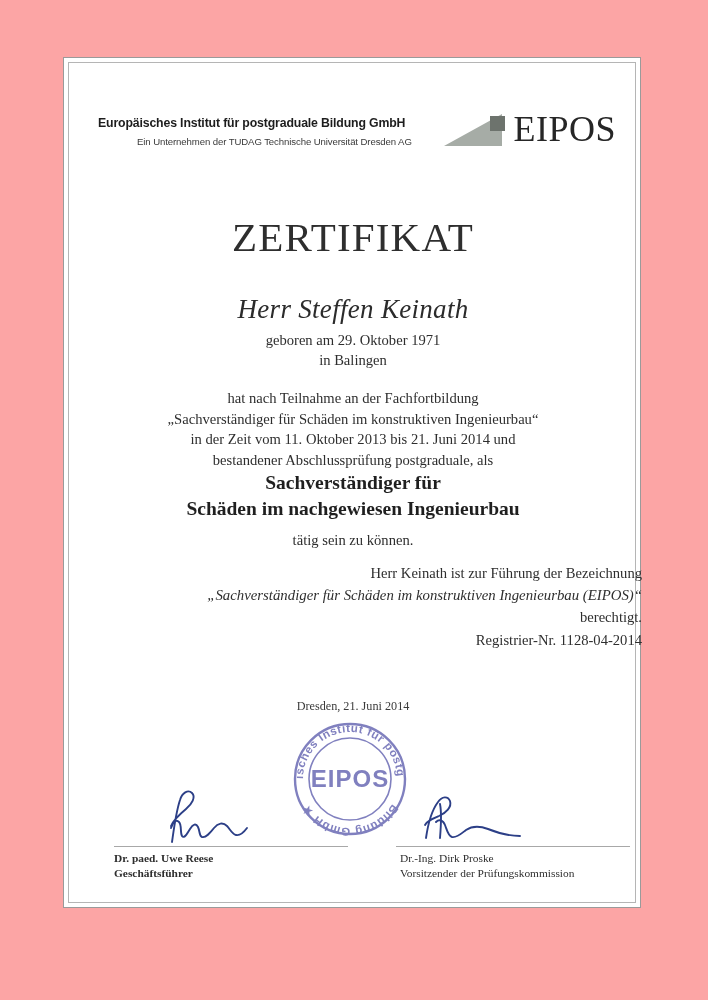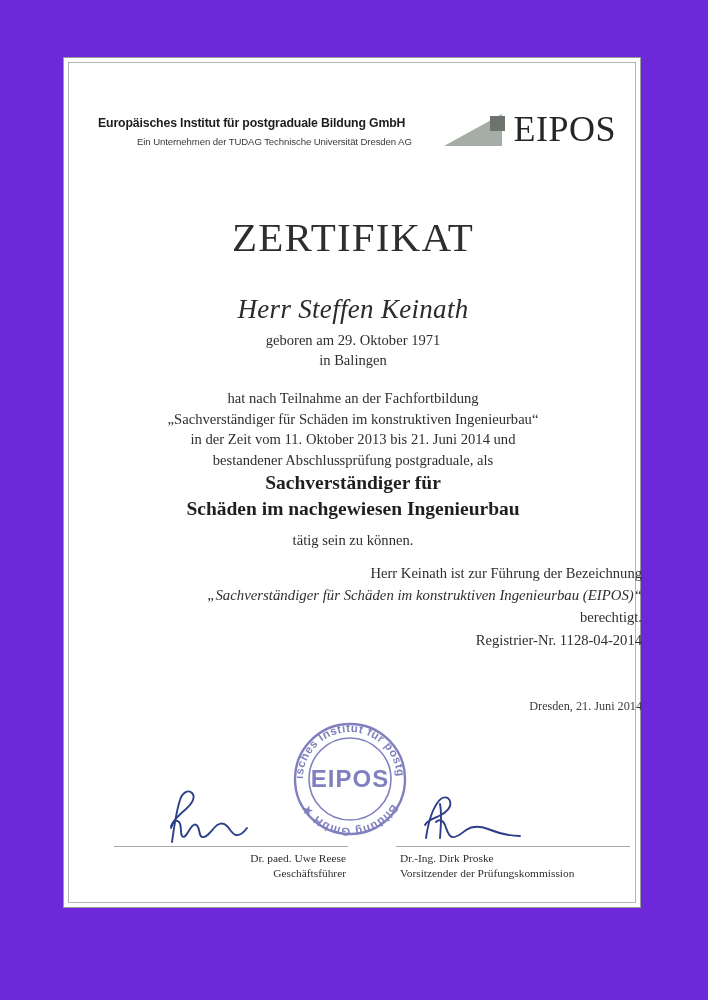--- a/index.html
+++ b/index.html
@@ -15,21 +15,21 @@
     color: #2b2b2b;
     overflow: hidden;
   }
 
   
   #certificate-page {
     position: absolute;
     left: 0; top: 0;
     width: 708px;
     height: 1000px;
-    background: #6d28d9;
+    background: #fca5a5;
   }
   #certificate-border-outer {
     position: absolute;
     left: 63px;
     top: 57px;
     width: 578px;
     height: 851px;
     border: 1px solid #9a9a9a;
     box-sizing: border-box;
     background: #ffffff;
@@ -203,21 +203,21 @@
     display: block;
     margin-top: 2px;
   }
 
   
   #place-date {
     position: absolute;
     left: 0;
     top: 640px;
     width: 578px;
-    text-align: right;
+    text-align: center;
     font-size: 12.2px;
     line-height: 16px;
     color: #3a3a3a;
   }
 
   
   #official-seal {
     position: absolute;
     left: 225px;
     top: 660px;
@@ -250,21 +250,21 @@
     border-bottom: 1px solid #a8a8a8;
     width: 100%;
     height: 0;
   }
   .signatory-text {
     font-size: 11.4px;
     line-height: 15px;
     color: #2e2e2e;
     padding-top: 4px;
   }
-  #signature-column-left .signatory-text { text-align: right; padding-right: 2px; }
+  #signature-column-left .signatory-text { padding-right: 2px; font-weight: bold; }
   #signature-column-right .signatory-text { text-align: left; padding-left: 4px; }
   .signatory-name { display: block; }
   .signatory-role { display: block; }
 </style>
 </head>
 <body>
 
 <div id="certificate-page">
 
   <div id="certificate-border-outer">

